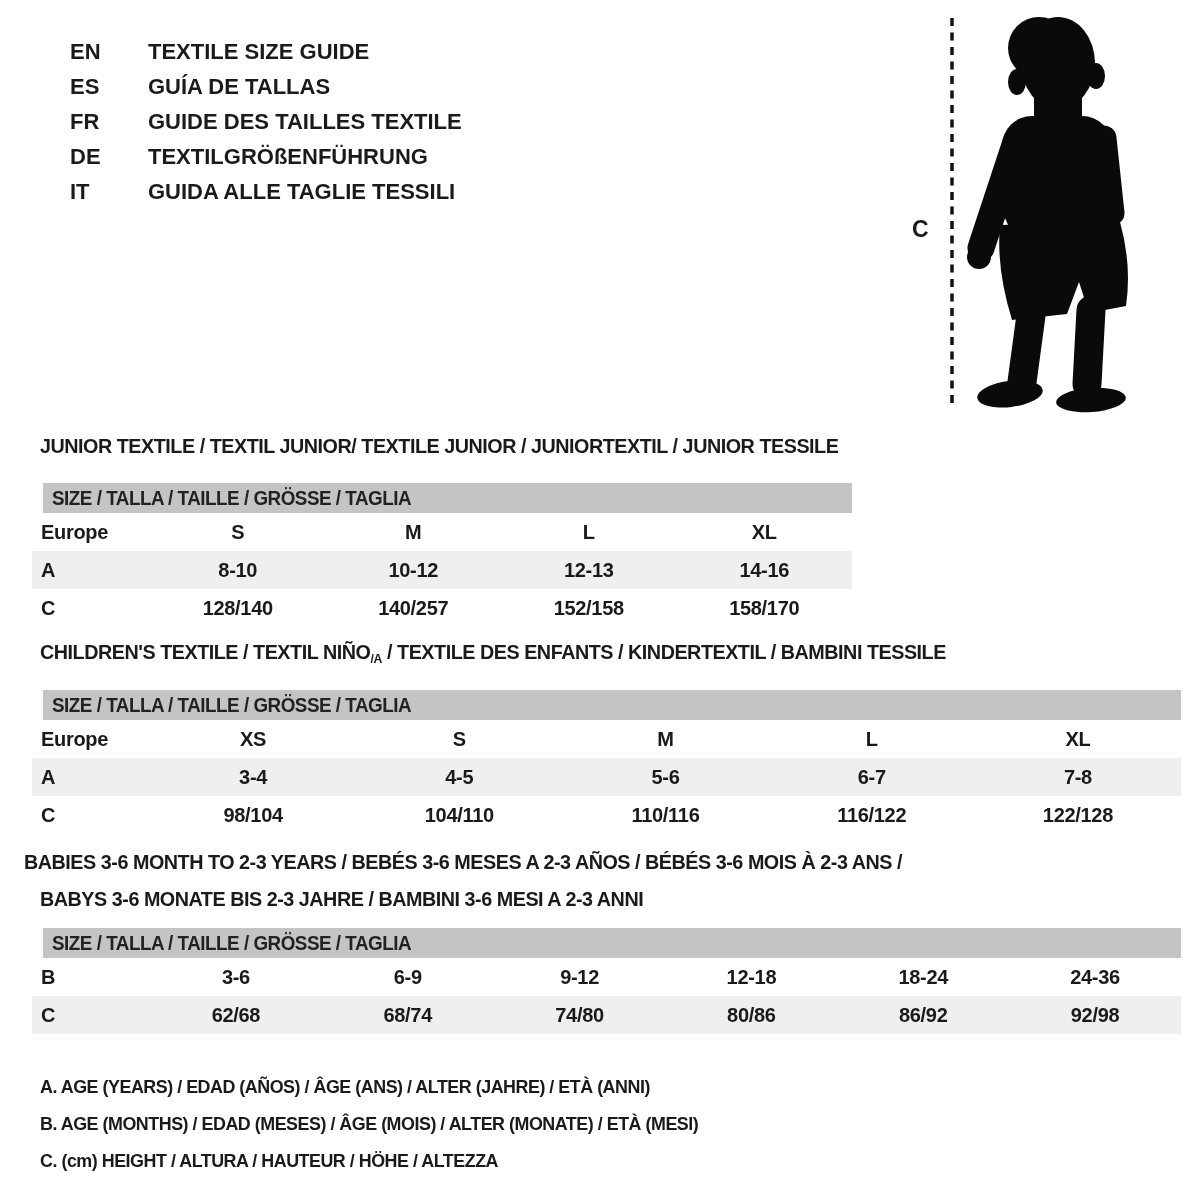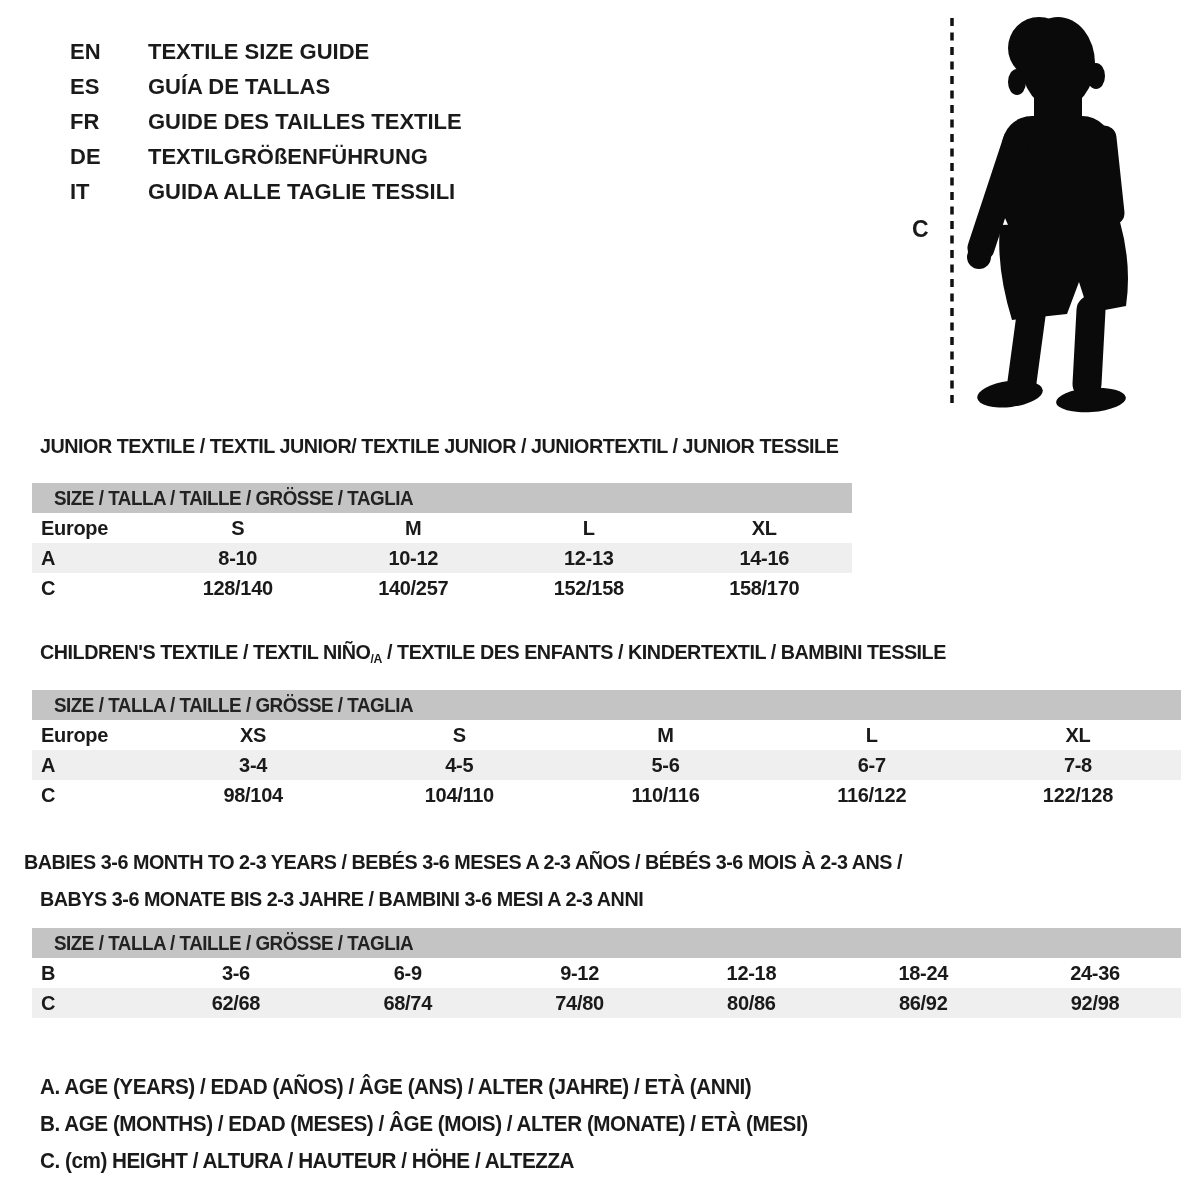--- a/index.html
+++ b/index.html
@@ -19,29 +19,29 @@
   
   .figure{position:absolute;left:938px;top:10px;width:252px;height:406px;}
   .figure-label{position:absolute;left:912px;top:216px;font-size:23px;}
 
   
   .sec-title{position:absolute;font-size:21px;white-space:nowrap;letter-spacing:-0.5px;}
   .sub{font-size:13px;vertical-align:-4px;letter-spacing:-0.3px;}
 
   
   .table{position:absolute;}
-  .bar{height:30px;background:#c4c4c4;display:flex;align-items:center;padding-left:22px;font-size:20px;color:#222222;}
-  .trow{display:flex;height:30px;align-items:center;font-size:20px;letter-spacing:-0.3px;}
+  .bar{height:30px;background:#c4c4c4;display:flex;align-items:center;padding-left:9px;font-size:20px;color:#222222;margin-left:11px;}
+  .trow{display:flex;height:38px;align-items:center;font-size:20px;letter-spacing:-0.3px;}
   .trow.shaded{background:#efefef;}
   .tlabel{width:118px;padding-left:9px;box-sizing:border-box;}
   .tcell{flex:1;text-align:center;}
 
   
   .legend{position:absolute;left:40px;top:1068px;}
-  .legend-line{height:37px;line-height:37px;font-size:22px;}
+  .legend-line{height:37px;line-height:37px;font-size:19px;}
 </style>
 </head>
 <body>
 
 <div class="canvas">
 
   <div class="lang-block">
     <div class="lang-row">
       <span class="lang-code">EN</span>
       <span class="lang-title">TEXTILE SIZE GUIDE</span>

